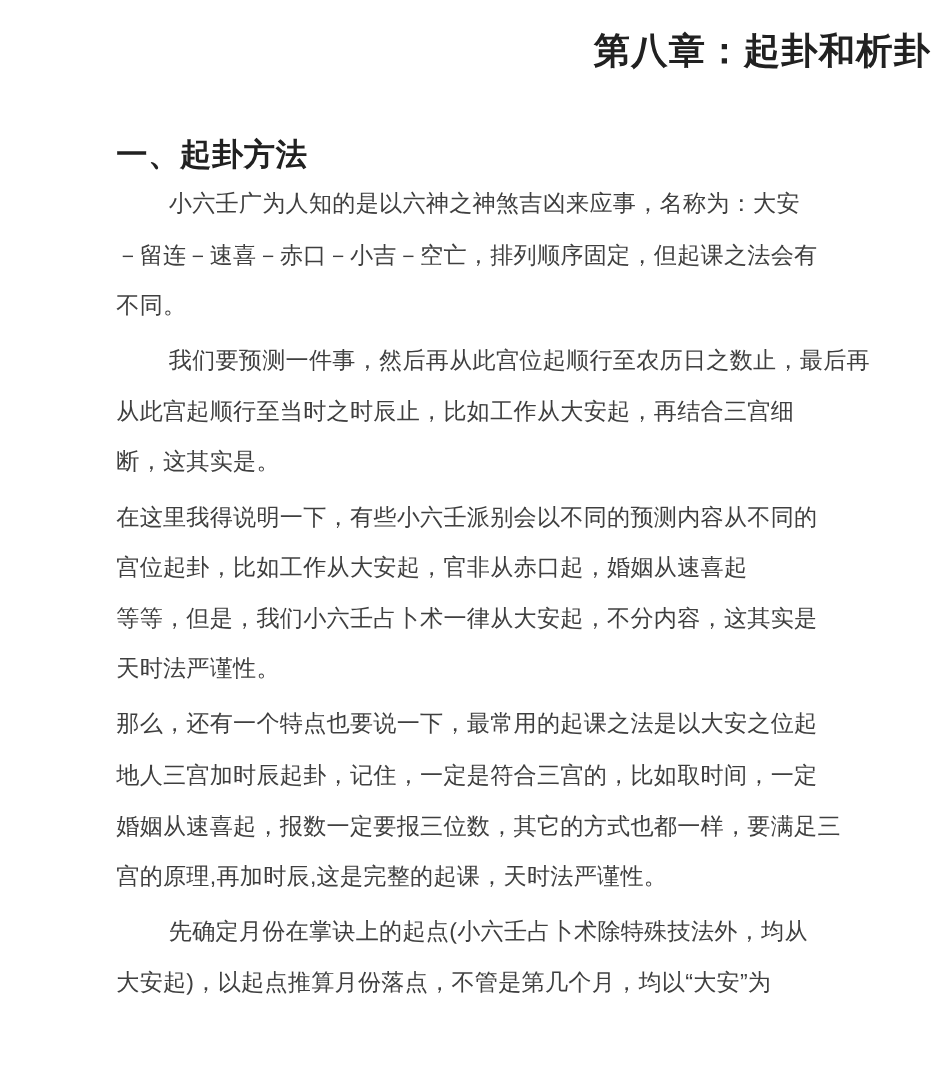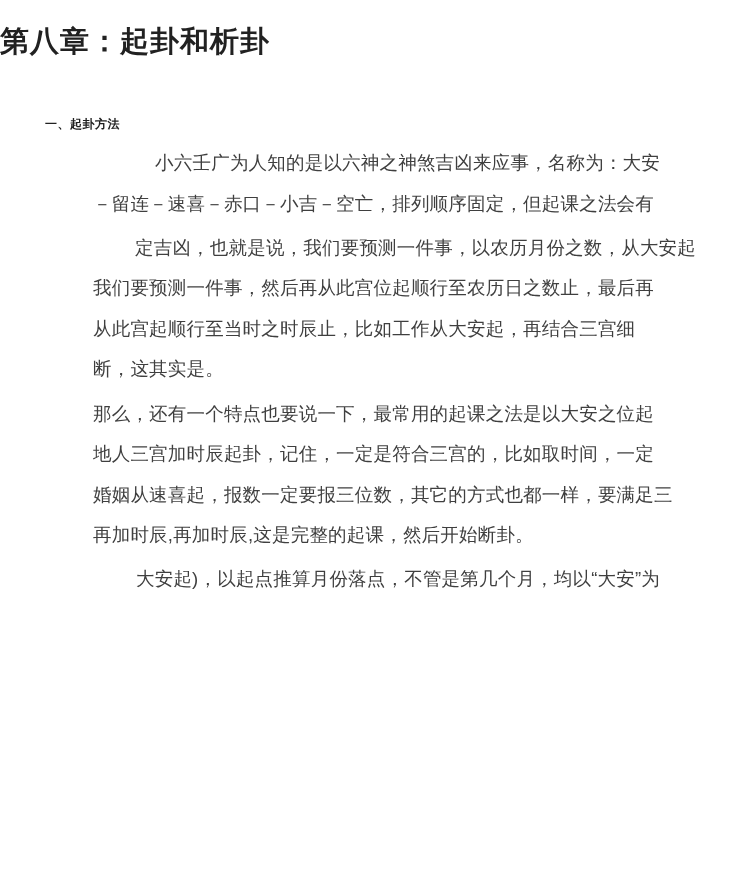--- a/index.html
+++ b/index.html
@@ -9,69 +9,76 @@
     height: 873px;
     overflow: hidden;
     background: #ffffff;
     font-family: "Liberation Sans", "DejaVu Sans", sans-serif;
   }
   .title {
     margin: 0;
     padding-top: 21px;
     height: 40px;
     line-height: 40px;
-    text-align: left;
+    text-align: right;
     font-size: 29px;
     font-weight: 700;
     letter-spacing: 1px;
     color: var(--title-color, #212121);
   }
   .section-heading {
-    margin: 51px 0 0 45px;
-    font-size: 12px;
+    margin: 51px 0 0 93px;
+    font-size: 25px;
     line-height: 25px;
     font-weight: 700;
     letter-spacing: 0.5px;
     color: var(--title-color, #212121);
   }
   .content {
     margin-top: 6px;
     padding-left: 93px;
     padding-right: 85px;
   }
   .para { margin: 0 0 3.5px 0; }
   .line {
     font-size: 18.5px;
     line-height: 40.6px;
     letter-spacing: 0.2px;
     color: var(--body-color, #3f3f3f);
     white-space: nowrap;
   }
-  .para.indent .line:first-child { text-indent: 42px; text-align: right; }
+  .para.indent .line:first-child { text-indent: 42px; }
 </style>
 </head>
 <body>
 
 <div class="page" style="--title-color: #212121; --body-color: #3f3f3f; background: rgb(255, 255, 255);">
   <h1 class="title">第八章：起卦和析卦</h1>
   <h2 class="section-heading">一、起卦方法</h2>
   <div class="content">
       <div class="para indent">
         <div class="line">小六壬广为人知的是以六神之神煞吉凶来应事，名称为：大安</div>
         <div class="line">－留连－速喜－赤口－小吉－空亡，排列顺序固定，但起课之法会有</div>
+        <div class="line">不同。</div>
       </div>
       <div class="para indent">
-        <div class="line">定吉凶，也就是说，我们要预测一件事，以农历月份之数，从大安起</div>
         <div class="line">我们要预测一件事，然后再从此宫位起顺行至农历日之数止，最后再</div>
         <div class="line">从此宫起顺行至当时之时辰止，比如工作从大安起，再结合三宫细</div>
         <div class="line">断，这其实是。</div>
       </div>
       <div class="para">
+        <div class="line">在这里我得说明一下，有些小六壬派别会以不同的预测内容从不同的</div>
+        <div class="line">宫位起卦，比如工作从大安起，官非从赤口起，婚姻从速喜起</div>
+        <div class="line">等等，但是，我们小六壬占卜术一律从大安起，不分内容，这其实是</div>
+        <div class="line">天时法严谨性。</div>
+      </div>
+      <div class="para">
         <div class="line">那么，还有一个特点也要说一下，最常用的起课之法是以大安之位起</div>
         <div class="line">地人三宫加时辰起卦，记住，一定是符合三宫的，比如取时间，一定</div>
         <div class="line">婚姻从速喜起，报数一定要报三位数，其它的方式也都一样，要满足三</div>
-        <div class="line">再加时辰,再加时辰,这是完整的起课，然后开始断卦。</div>
+        <div class="line">宫的原理,再加时辰,这是完整的起课，天时法严谨性。</div>
       </div>
       <div class="para indent">
+        <div class="line">先确定月份在掌诀上的起点(小六壬占卜术除特殊技法外，均从</div>
         <div class="line">大安起)，以起点推算月份落点，不管是第几个月，均以“大安”为</div>
       </div>
     </div>
 </div>
 
 </body></html>

